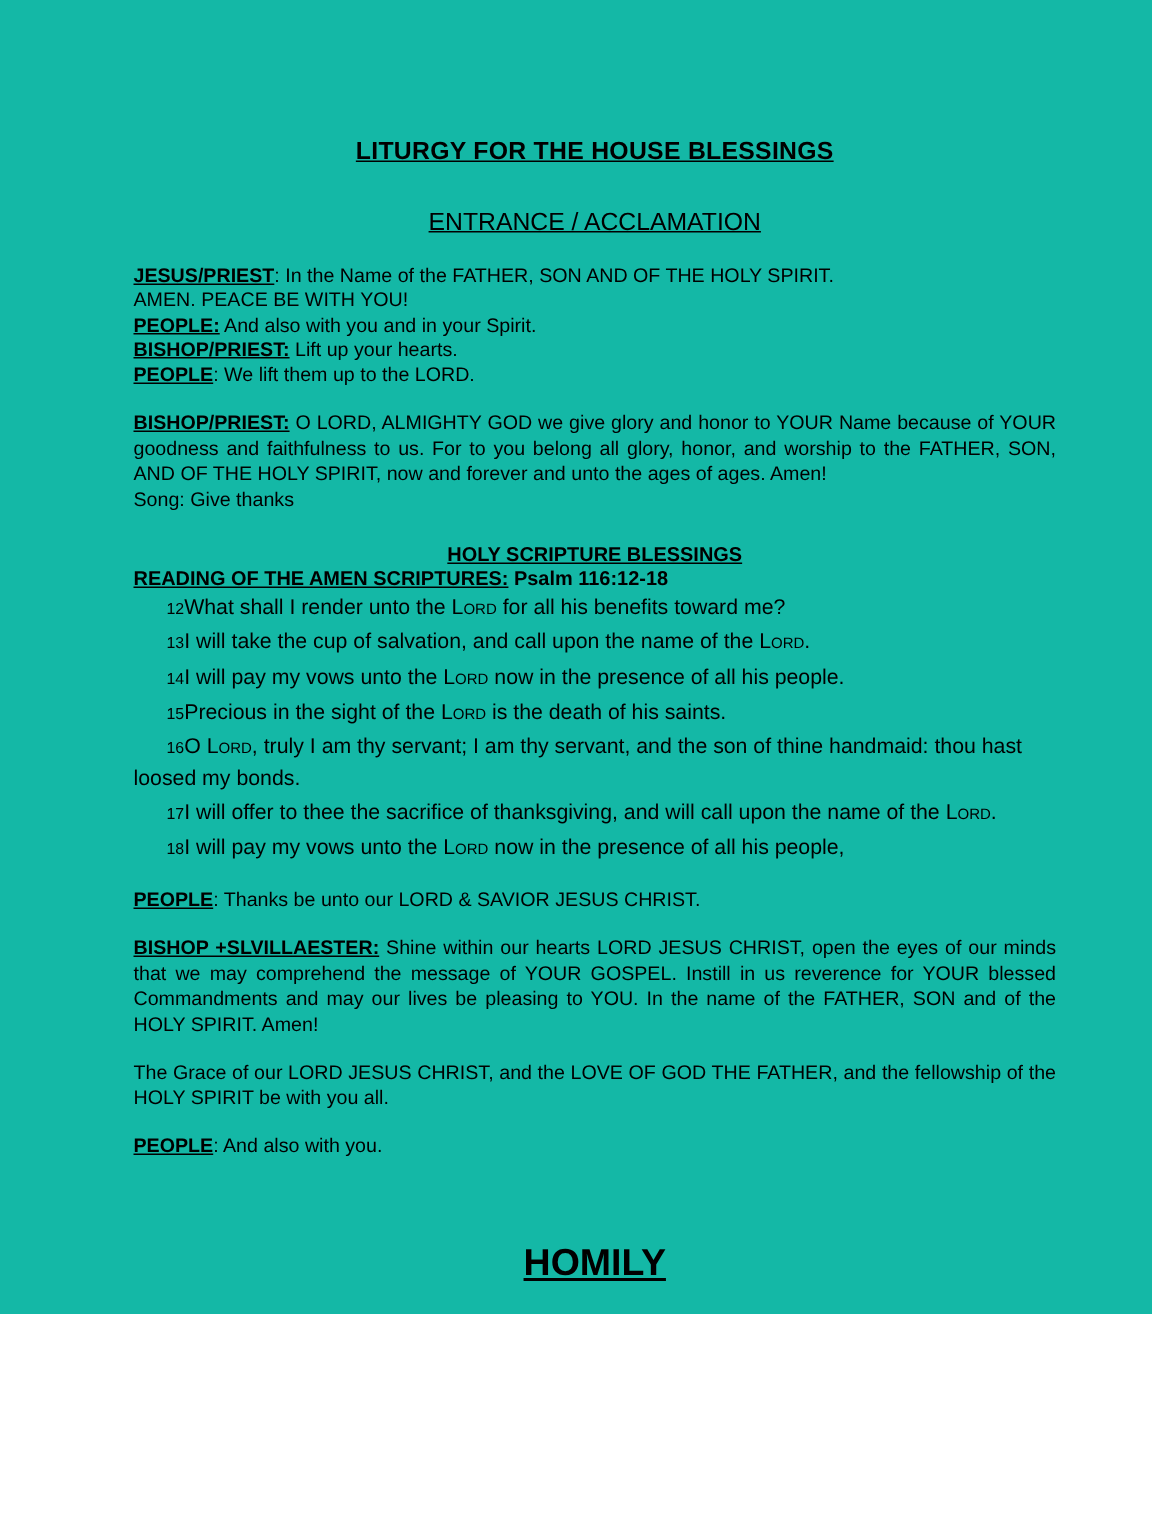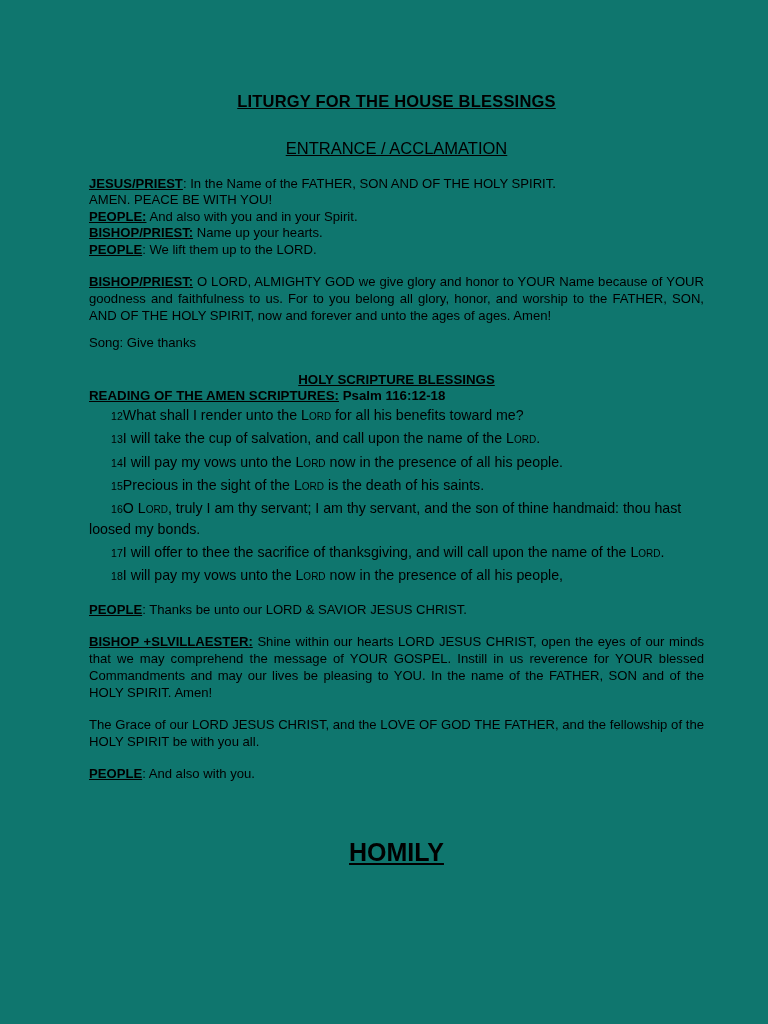--- a/index.html
+++ b/index.html
@@ -10,22 +10,22 @@
   body {
     width: 768px;
     height: 1024px;
     font-family: "Liberation Sans", sans-serif;
     color: #000000;
     -webkit-font-smoothing: antialiased;
   }
   .page {
     position: relative;
     width: 768px;
-    height: 1024px;
-    background: #0f766e;
+    height: 876px;
+    background: #14b8a6;
     box-sizing: border-box;
     padding: 80px 64px 0 89px;
   }
   .title {
     text-align: center;
     font-weight: bold;
     font-size: 16.5px;
     letter-spacing: 0.2px;
     margin: 0 0 0 0;
     padding-top: 12px;
@@ -97,37 +97,37 @@
   }
   .homily {
     text-align: center;
     font-weight: bold;
     font-size: 25px;
     text-decoration: underline;
     margin-top: 56px;
   }
   .song {
     font-size: 13.1px;
-    margin-top: 11px;
+    margin-top: 1px;
   }
 </style>
 </head>
 <body>
 
 <div class="page">
 
   <h1 class="title"><span>LITURGY FOR THE HOUSE BLESSINGS</span></h1>
 
   <h2 class="subtitle"><span>ENTRANCE / ACCLAMATION</span></h2>
 
   <div class="block">
     <div class="line"><span class="u-bold">JESUS/PRIEST</span><span>: In the Name of the FATHER, SON AND OF THE HOLY SPIRIT.</span></div>
     <div class="line">AMEN. PEACE BE WITH YOU!</div>
     <div class="line"><span class="u-bold">PEOPLE:</span><span> And also with you and in your Spirit.</span></div>
-    <div class="line"><span class="u-bold">BISHOP/PRIEST:</span><span> Name up your hearts.</span></div>
+    <div class="line"><span class="u-bold">BISHOP/PRIEST:</span><span> Lift up your hearts.</span></div>
     <div class="line"><span class="u-bold">PEOPLE</span><span>: We lift them up to the LORD.</span></div>
   </div>
 
   <div class="para"><span class="u-bold">BISHOP/PRIEST:</span><span> O LORD, ALMIGHTY GOD we give glory and honor to YOUR Name because of YOUR goodness and faithfulness to us. For to you belong all glory, honor, and worship to the FATHER, SON, AND OF THE HOLY SPIRIT, now and forever and unto the ages of ages. Amen!</span></div>
 
   <div class="song">Song: Give thanks</div>
 
   <div class="center-head">HOLY SCRIPTURE BLESSINGS</div>
 
 

